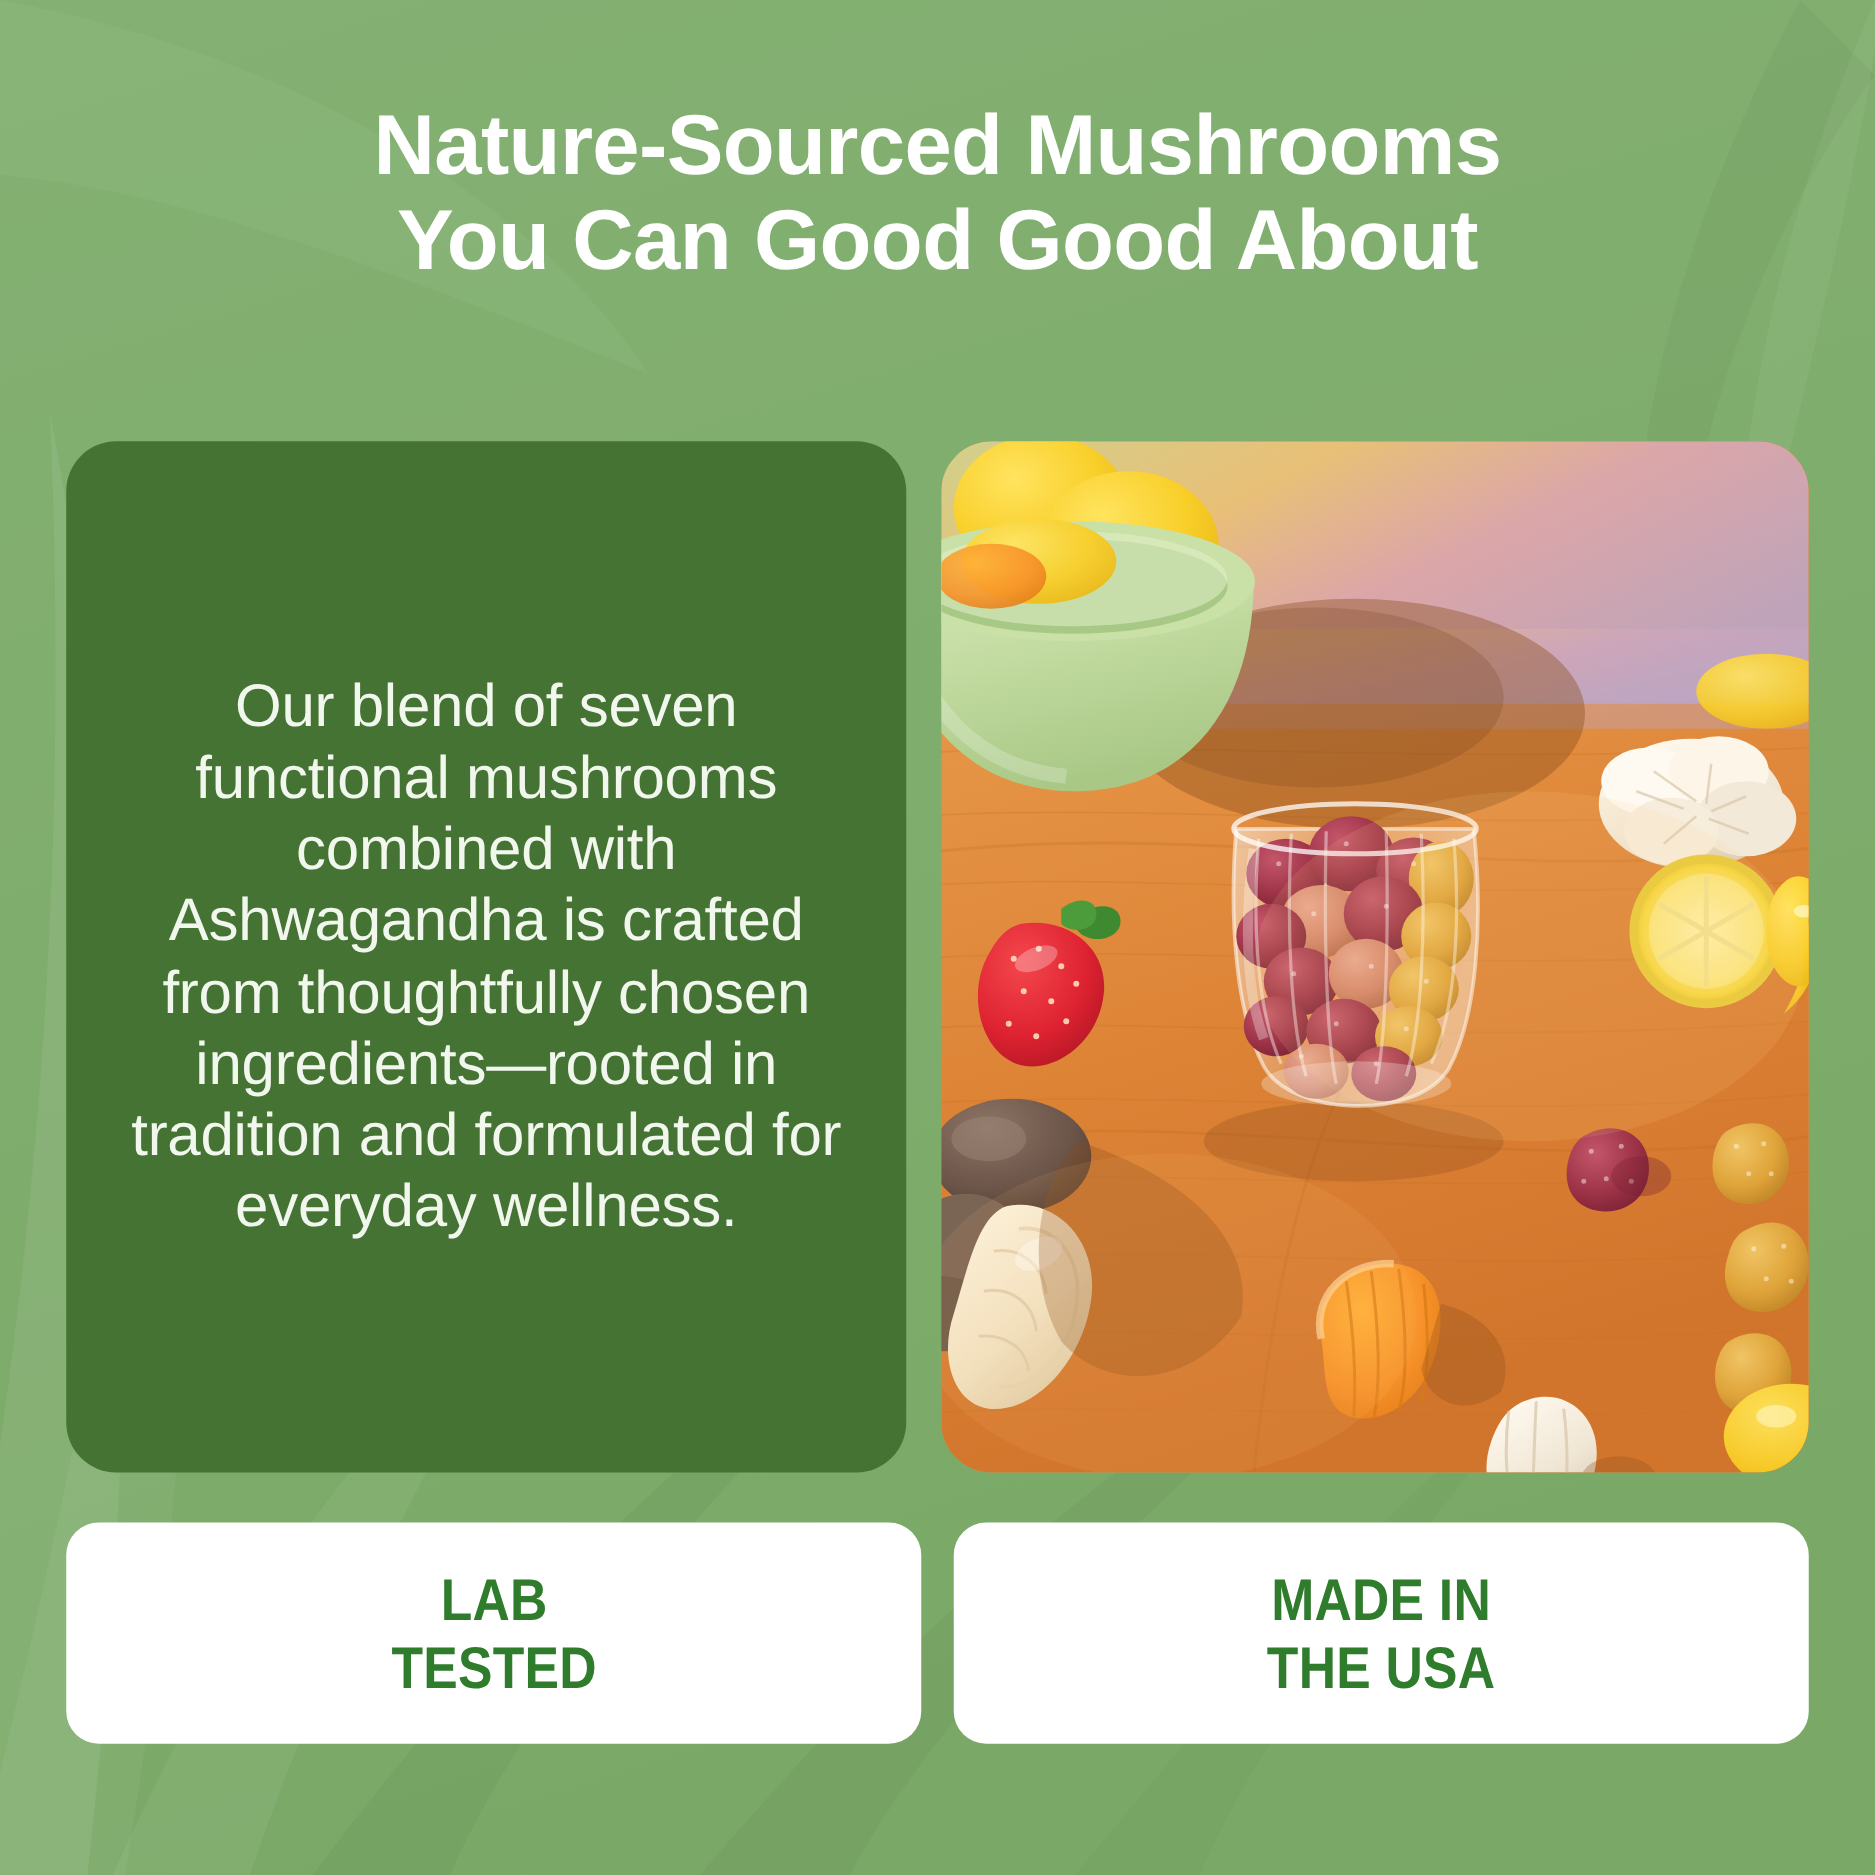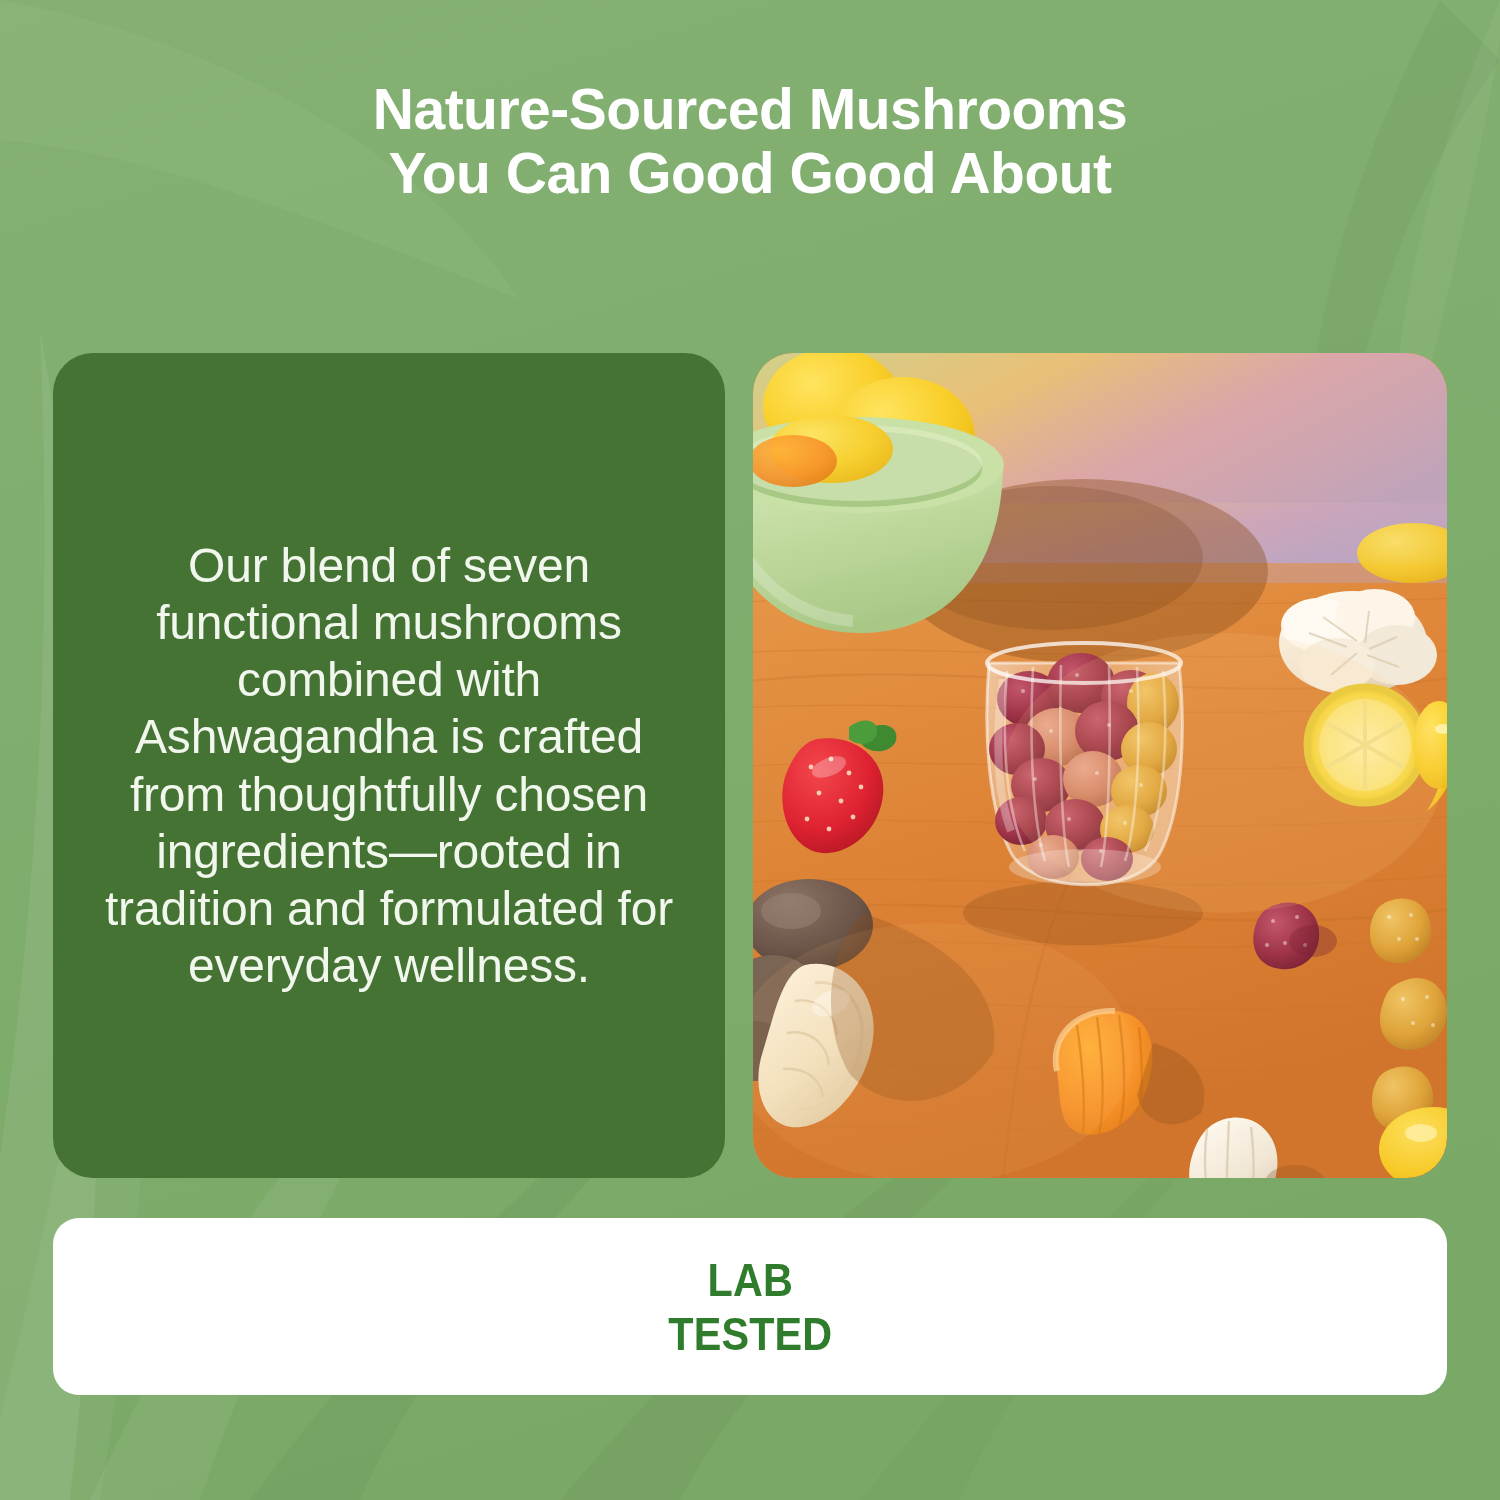--- a/index.html
+++ b/index.html
@@ -21,21 +21,21 @@
   .bg-deco svg { position:absolute; inset:0; width:1500px; height:1500px; }
 
   
   #headline {
     position:absolute;
     left:0; top:78px;
     width:1500px;
     text-align:center;
     color:#ffffff;
     font-weight:700;
-    font-size:57px;
+    font-size:68px;
     line-height:1.12;
     letter-spacing:-0.5px;
     padding:0 60px;
   }
   #headline .line { display:block; white-space:nowrap; }
 
   
   #content {
     position:absolute;
     left:53px; top:353px;
@@ -465,16 +465,22 @@
   <div id="badges">
 
     <div class="badge">
       <div class="badge-label">
         <span>LAB</span><br>
         <span>TESTED</span>
       </div>
     </div>
 
 
+    <div class="badge">
+      <div class="badge-label">
+        <span>MADE IN</span><br>
+        <span>THE USA</span>
+      </div>
+    </div>
 
   </div>
 
 </div>
 
 </body></html>

